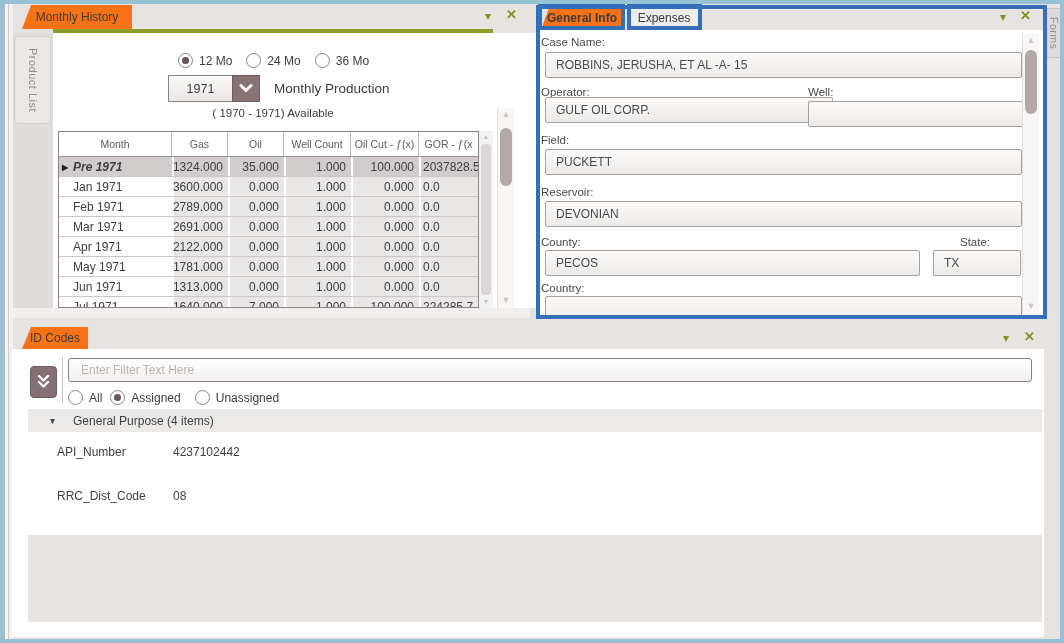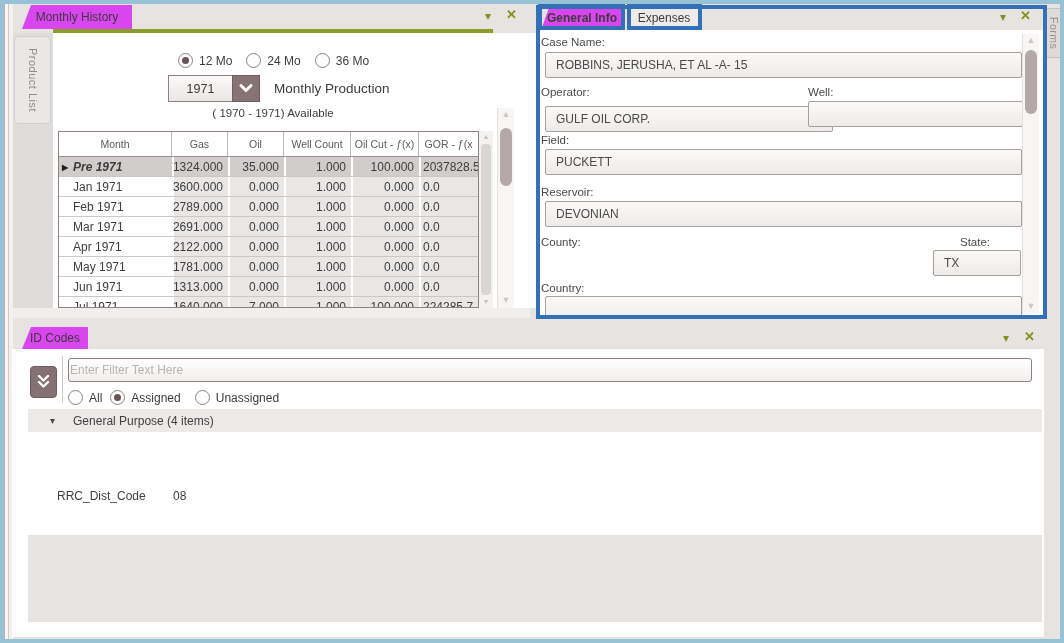--- a/index.html
+++ b/index.html
@@ -5,21 +5,21 @@
   * { margin:0; padding:0; box-sizing:border-box; }
   html,body { background:#cfd4d6; }
   body { font-family:"Liberation Sans", sans-serif; }
   #screen { position:relative; width:1064px; height:643px; background:#e6e3e0; overflow:hidden; }
   .abs { position:absolute; }
   .frame { position:absolute; inset:0; border:4px solid #97c1d4; pointer-events:none; z-index:60; }
   .splitter { left:4px; top:4px; width:9px; height:635px;
     background:linear-gradient(to right,#b9b4b1 0 1px,#f7f6f5 1px 4px,#cfcac7 4px 5px,#f2f1f0 5px 9px); }
 
   
-  .tab { background:#d946ef; color:#3c3c3c; font-size:12px; display:flex; align-items:center;
+  .tab { background:#f97316; color:#3c3c3c; font-size:12px; display:flex; align-items:center;
          justify-content:center; clip-path:polygon(9px 0,100% 0,100% 100%,0 100%); }
   .panel-caret { color:#7f941f; font-size:12px; line-height:12px; cursor:default; }
   .panel-close { color:#7f941f; font-size:13px; line-height:13px; font-weight:bold; cursor:default; }
   .vfield { border:1px solid #a7a19e; border-radius:2px; background:linear-gradient(#fbfaf9,#edebe9);
             font-size:12px; color:#4a4a4a; display:flex; align-items:center; padding-left:10px;
             white-space:nowrap; overflow:hidden; }
   .flabel { font-size:11.5px; color:#4a4a4a; white-space:nowrap; }
   .radio { width:15px; height:15px; border-radius:50%; border:1px solid #8c8384; background:#fdfdfd;
            position:relative; flex:0 0 auto; }
   .radio.on::after { content:""; position:absolute; inset:3px; border-radius:50%; background:#6a5355; }
@@ -84,21 +84,21 @@
 
   
   .id-tab { left:22px; top:327px; width:66px; height:22px; }
   .id-body { left:12px; top:349px; width:1032px; height:288px; background:#fff; overflow:hidden; }
   .id-gray { left:16px; top:186px; width:1014px; height:87px; background:#e6e3e1; }
   .chev-btn { left:18px; top:17px; width:27px; height:32px; background:#857173; border:1px solid #6f5d5f;
               border-radius:4px; display:flex; flex-direction:column; align-items:center; justify-content:center; }
   .vsep { left:50px; top:7px; width:1px; height:47px; background:#cdc8c5; }
   .filter-input { left:56px; top:9px; width:964px; height:24px; border:1px solid #8e7f82; border-radius:3px;
                   background:linear-gradient(#ffffff,#f1efed); font-size:12px; color:#4a4a4a;
-                  padding-left:1px; outline:none; font-family:"Liberation Sans",sans-serif; }
+                  padding-left:12px; outline:none; font-family:"Liberation Sans",sans-serif; }
   .filter-input::placeholder { color:#bab4b1; }
   .id-radios { left:56px; top:40px; display:flex; align-items:center; height:17px; }
   .grp-hdr { left:16px; top:60px; width:1014px; height:23px; background:#eceae8; display:flex;
              align-items:center; font-size:12px; color:#3f3f3f; }
   .grp-arrow { margin-left:22px; margin-right:18px; font-size:10px; color:#4a4a4a; }
   .id-row { position:absolute; left:0; width:1014px; height:22px; display:flex; align-items:center;
             font-size:12px; color:#3f3f3f; }
   .id-row .k { position:absolute; left:45px; }
   .id-row .v { position:absolute; left:161px; }
 </style>
@@ -243,31 +243,32 @@
   <div class="abs panel-close" style="left:1020px;top:9px;">✕</div>
   <div class="abs forms-tab">
     <span class="vtext">Forms</span>
   </div>
 
   <div class="abs gi-body">
     <div class="abs flabel" style="left:3px;top:6px;">Case Name:</div>
     <div class="abs vfield" style="left:7px;top:22px;width:477px;height:26px;">ROBBINS, JERUSHA, ET AL -A- 15</div>
 
     <div class="abs flabel" style="left:3px;top:56px;">Operator:</div>
-    <div class="abs vfield" style="left:7px;top:76px;width:288px;height:26px;">GULF OIL CORP.</div>
+    <div class="abs vfield" style="left:7px;top:67px;width:288px;height:26px;">GULF OIL CORP.</div>
     <div class="abs flabel" style="left:270px;top:56px;">Well:</div>
     <div class="abs vfield" style="left:270px;top:71px;width:215px;height:26px;"></div>
 
     <div class="abs flabel" style="left:3px;top:104px;">Field:</div>
     <div class="abs vfield" style="left:7px;top:119px;width:477px;height:26px;">PUCKETT</div>
 
     <div class="abs flabel" style="left:3px;top:156px;">Reservoir:</div>
     <div class="abs vfield" style="left:7px;top:171px;width:477px;height:26px;">DEVONIAN</div>
 
     <div class="abs flabel" style="left:3px;top:206px;">County:</div>
+    <div class="abs vfield" style="left:7px;top:220px;width:375px;height:26px;">PECOS</div>
     <div class="abs flabel" style="left:395px;top:206px;margin-left:27px;">State:</div>
     <div class="abs vfield" style="left:395px;top:220px;width:88px;height:26px;">TX</div>
 
     <div class="abs flabel" style="left:3px;top:252px;">Country:</div>
     <div class="abs vfield" style="left:7px;top:266px;width:477px;height:26px;"></div>
 
     <div class="sb pan-sb" style="position:absolute;left:484px;top:4px;height:280px;">
       <div class="sb-arrow">▲</div>
       <div class="thumb" style="top:16px;height:64px;"></div>
       <div class="sb-arrow" style="position:absolute;bottom:2px;left:0;right:0;">▼</div>
@@ -305,20 +306,24 @@
       <span class="rlabel" style="margin-right:14px;">Assigned</span>
       <span class="radio"></span>
       <span class="rlabel">Unassigned</span>
     </div>
 
     <div class="abs grp-hdr">
       <span class="grp-arrow">▾</span>
       <span>General Purpose (4 items)</span>
     </div>
 
+    <div class="id-row" style="top:92px;">
+      <span class="k">API_Number</span>
+      <span class="v">4237102442</span>
+    </div>
     <div class="id-row" style="top:136px;">
       <span class="k">RRC_Dist_Code</span>
       <span class="v">08</span>
     </div>
   </div>
 
   <div class="frame"></div>
 </div>
 
 </body></html>

